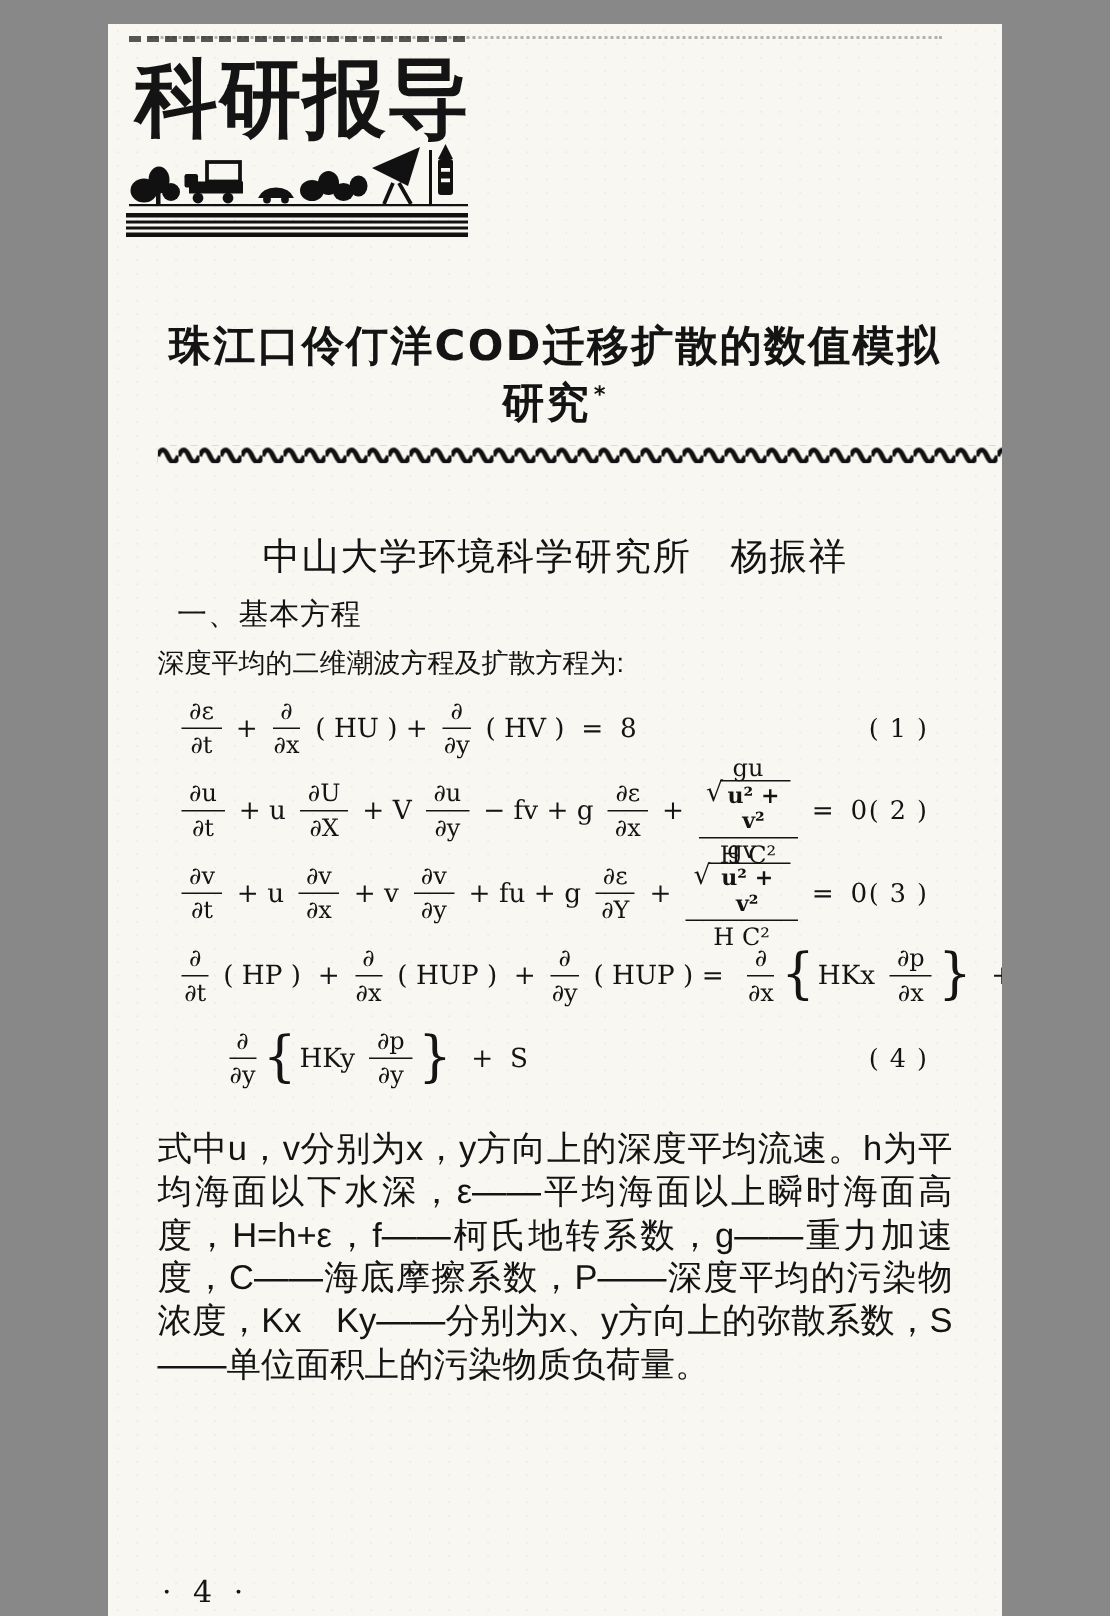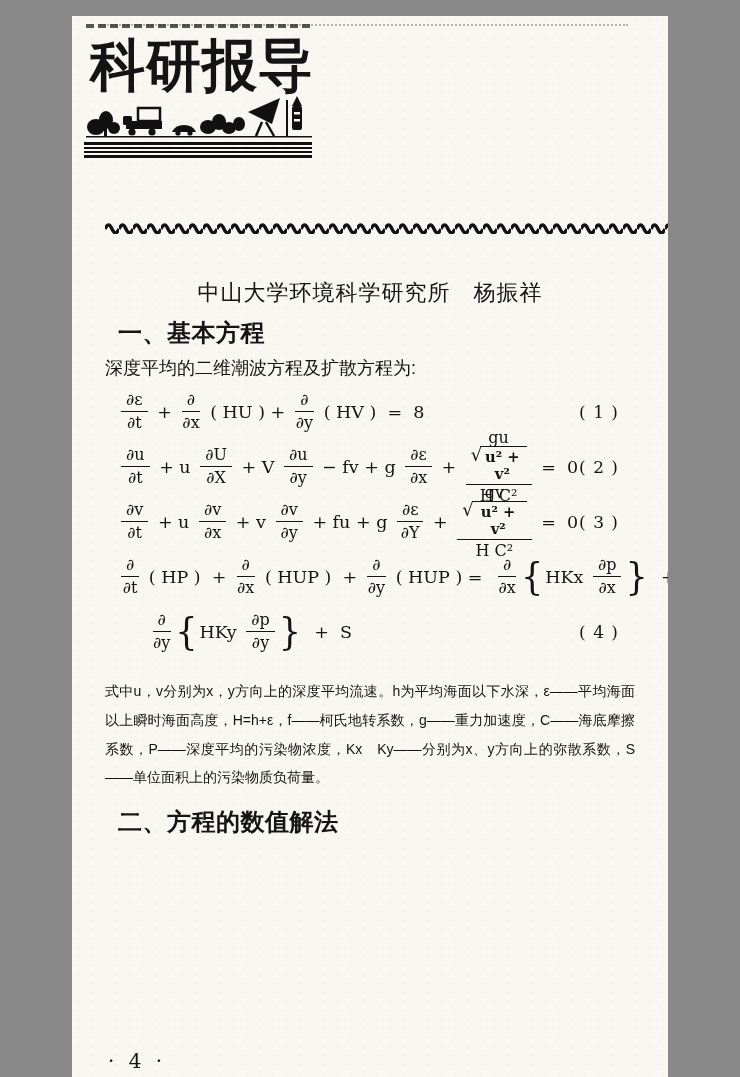--- a/index.html
+++ b/index.html
@@ -34,43 +34,43 @@
   
   .content{padding:0 33px;}
   .title-block{padding-top:196px;text-align:center;}
   .article-title{
     display:inline-block;
     font-size:28px;font-weight:800;letter-spacing:1.5px;
     font-family:"DejaVu Sans", sans-serif;
   }
   .title-star{vertical-align:super;font-size:15px;font-weight:700;margin-left:2px;}
   .wave-wrap{text-align:center;margin-top:8px;}
-  .byline{margin-top:40px;text-align:center;font-size:22px;letter-spacing:1px;}
+  .byline{margin-top:40px;text-align:center;font-size:25px;letter-spacing:1px;}
   .intro{
     margin-top:48px;font-size:17.5px;line-height:28.8px;
     text-align:justify;text-indent:2em;
   }
-  .sec-heading{font-weight:700;font-size:24px;margin:9px 0 0 13px;letter-spacing:.5px;}
+  .sec-heading{font-weight:400;font-size:20px;margin:9px 0 0 13px;letter-spacing:.5px;}
   .lead{font-size:18px;margin-top:7px;}
   
   .eqs{margin-top:4px;font-family:"DejaVu Serif", serif;font-size:17.5px;}
   .eq-row{display:flex;align-items:center;height:55px;padding-left:13px;}
   .eq-row.indent2{padding-left:44px;}
   .eq-body{display:flex;align-items:center;flex:1;flex-wrap:nowrap;}
   .eq-num{font-size:17px;letter-spacing:1px;padding-right:16px;white-space:pre;}
   .frac{display:inline-flex;flex-direction:column;align-items:center;margin:0 3px;font-size:16px;}
   .frac .fnum{display:block;padding:0 4px 2px;border-bottom:1.6px solid #141414;text-align:center;line-height:1.1;}
   .frac .fden{display:block;padding-top:2px;text-align:center;line-height:1.1;}
   .mtxt{white-space:pre;margin:0 1px;}
   .sqrt{display:inline-flex;align-items:flex-start;margin:0 1px;}
   .radsign{font-size:1.12em;line-height:1;}
   .radbody{border-top:1.6px solid #141414;padding:2px 3px 0 1px;margin-left:-2px;font-size:.92em;font-weight:bold;}
   .brace{font-size:2em;font-weight:300;line-height:.9;margin:0 1px;transform:scaleY(1.05);}
   
-  .symbols{margin-top:18px;font-size:14px;line-height:28.8px;text-align:justify;}
+  .symbols{margin-top:18px;font-size:23px;line-height:28.8px;text-align:justify;}
   .page-num{
     position:absolute;left:36px;bottom:20px;
     font-family:"DejaVu Serif", serif;font-size:20px;letter-spacing:4px;
   }
 </style>
 </head>
 <body>
 
 <div class="page">
 
@@ -117,20 +117,21 @@
       <div class="mr1"></div>
         <div class="mr2"></div>
         <div class="mr3"></div>
         <div class="mr4"></div>
     </div>
   </div>
 
   <div class="content">
 
     <div class="title-block">
+      <span class="article-title"><span>珠江口伶仃洋COD迁移扩散的数值模拟研究</span><span class="title-star">*</span></span>
       <div class="wave-wrap">
         <svg width="612" height="12" viewBox="0 0 612 12">
           <defs>
             <pattern id="wv" width="14" height="12" patternUnits="userSpaceOnUse">
               <path d="M0,7 Q3.5,-1 7,7 Q10.5,15 14,7" fill="none" stroke="#111" stroke-width="3.4"></path>
             </pattern>
           </defs>
           <rect width="612" height="12" fill="url(#wv)"></rect>
         </svg>
       </div>
@@ -274,19 +275,18 @@
             </span>
             <span class="brace">}</span>
             <span class="mtxt">  +  S</span>
           </span>
         <span class="eq-num">( 4 )</span>
       </div>
     </div>
 
     <p class="symbols">式中u，v分别为x，y方向上的深度平均流速。h为平均海面以下水深，ε——平均海面以上瞬时海面高度，H=h+ε，f——柯氏地转系数，g——重力加速度，C——海底摩擦系数，P——深度平均的污染物浓度，Kx　Ky——分别为x、y方向上的弥散系数，S——单位面积上的污染物质负荷量。</p>
 
-    <div class="sec-heading">二、方程的数值解法</div>
 
   </div>
 
   <div class="page-num">· 4 ·</div>
 
 </div>
 
 </body></html>

